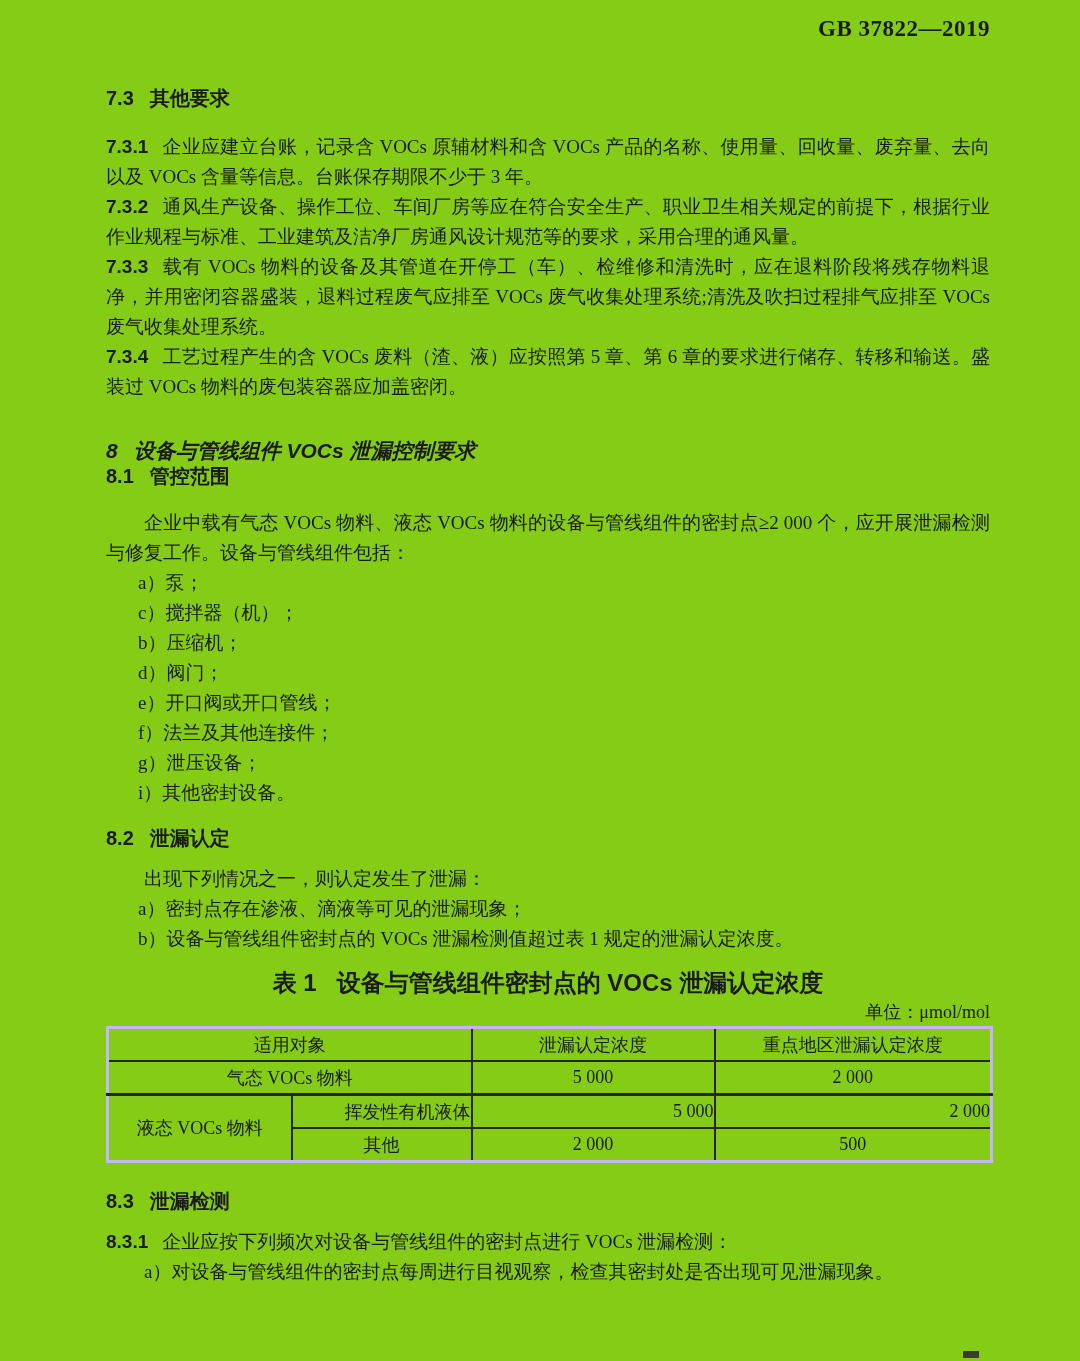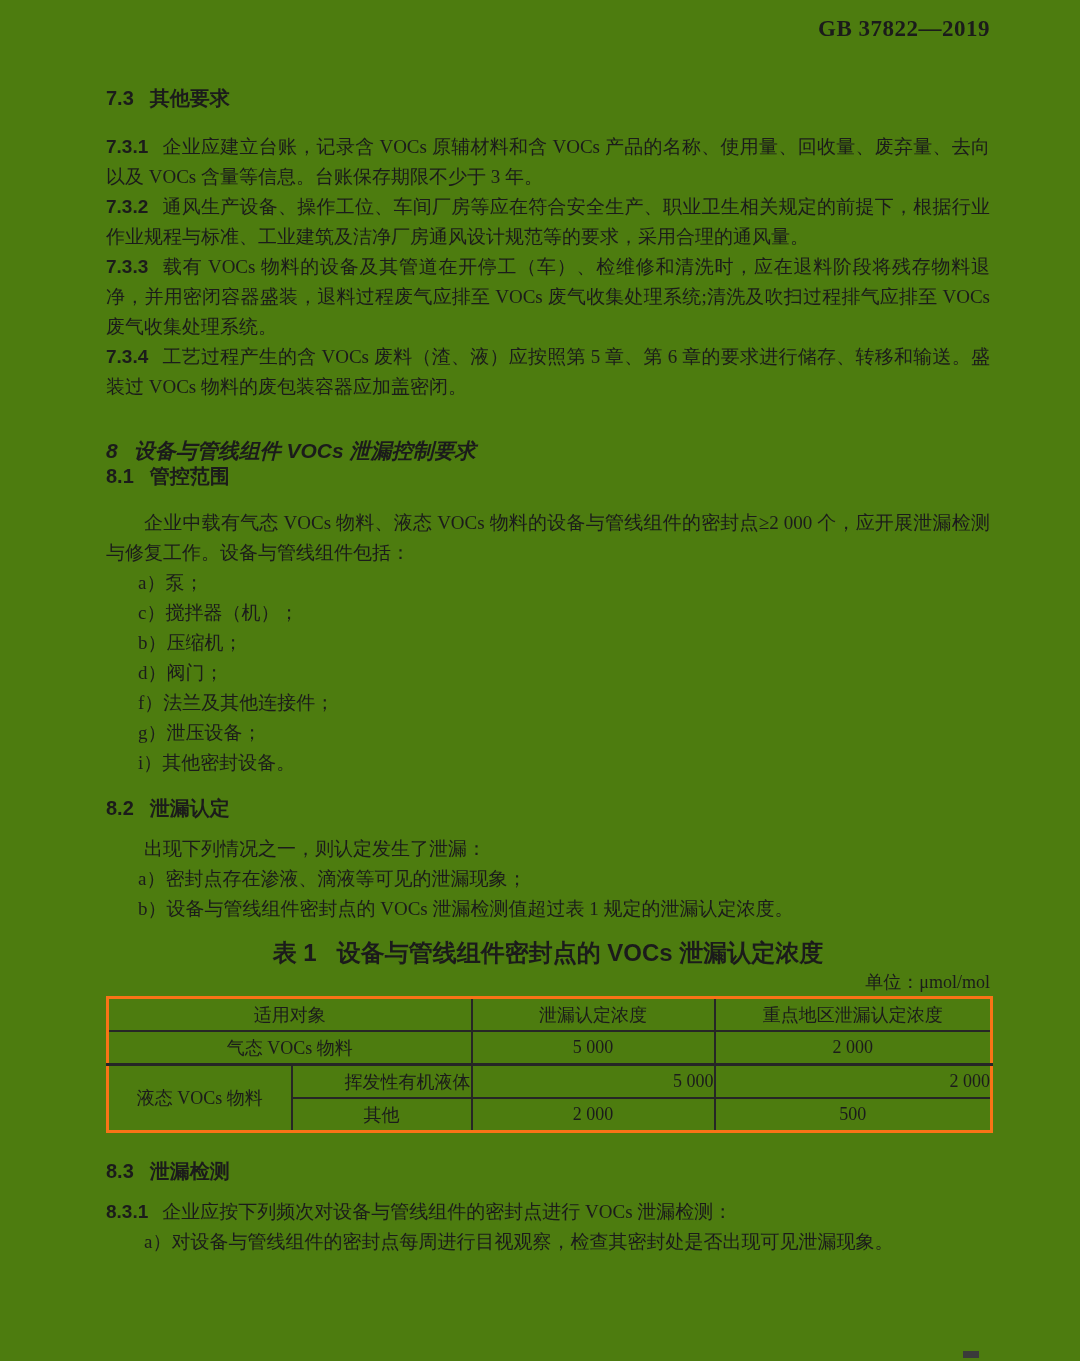--- a/index.html
+++ b/index.html
@@ -1,21 +1,21 @@
 <!DOCTYPE html>
 <html lang="zh"><head>
 <meta charset="utf-8">
 <style>
   html, body { margin: 0; padding: 0; background: #e9e9e9; }
   .page {
     position: relative;
     width: 1080px;
     height: 1361px;
     margin: 0 auto;
-    background: #4d7c0f;
+    background: #84cc16;
     box-sizing: border-box;
     padding: 14px 90px 0 106px;
     overflow: hidden;
     font-family: "Liberation Serif", serif;
     color: #1b1b1b;
   }
   
   .doc-num {
     text-align: right;
     font-family: "Liberation Serif", serif;
@@ -89,21 +89,21 @@
     margin-top: 4px;
     text-align: right;
     font-size: 18px;
     line-height: 24px;
   }
   table.leak {
     margin-top: 2px;
     width: 884px;
     border-collapse: collapse;
     table-layout: fixed;
-    border: 3px solid #f97316;
+    border: 3px solid #c4b5fd;
     font-size: 18px;
   }
   table.leak th, table.leak td {
     border: 2px solid #262626;
     text-align: center;
     vertical-align: middle;
     padding: 0;
     height: 31px;
     font-weight: 400;
     font-family: "Liberation Serif", serif;
@@ -151,20 +151,21 @@
     <span class="h-num">8.1</span><span>管控范围</span>
   </h2>
 
   <p class="body indent mt">企业中载有气态 VOCs 物料、液态 VOCs 物料的设备与管线组件的密封点≥2 000 个，应开展泄漏检测与修复工作。设备与管线组件包括：</p>
 
   <ul class="plain">
     <li>a）泵；</li>
     <li>c）搅拌器（机）；</li>
     <li>b）压缩机；</li>
     <li>d）阀门；</li>
+    <li>e）开口阀或开口管线；</li>
     <li>f）法兰及其他连接件；</li>
     <li>g）泄压设备；</li>
     <li>i）其他密封设备。</li>
   </ul>
 
   <h2 class="h-sec" id="sec-8-2">
     <span class="h-num">8.2</span><span>泄漏认定</span>
   </h2>
 
   <p class="body indent mt-sm">出现下列情况之一，则认定发生了泄漏：</p>

